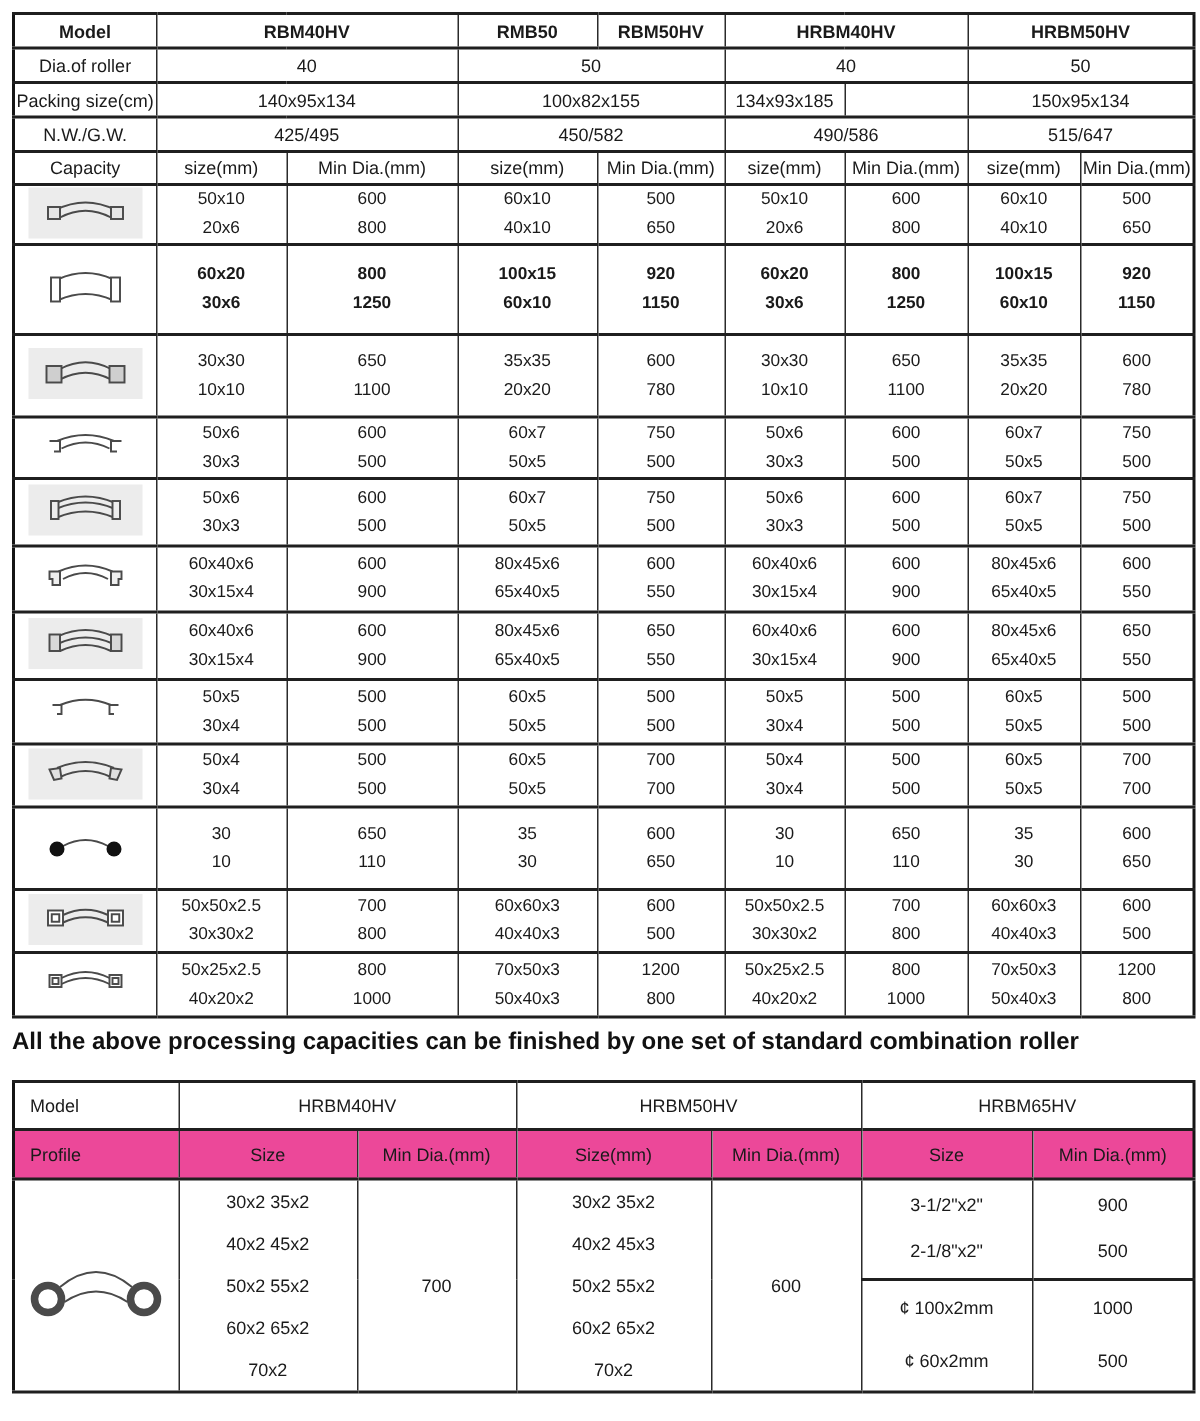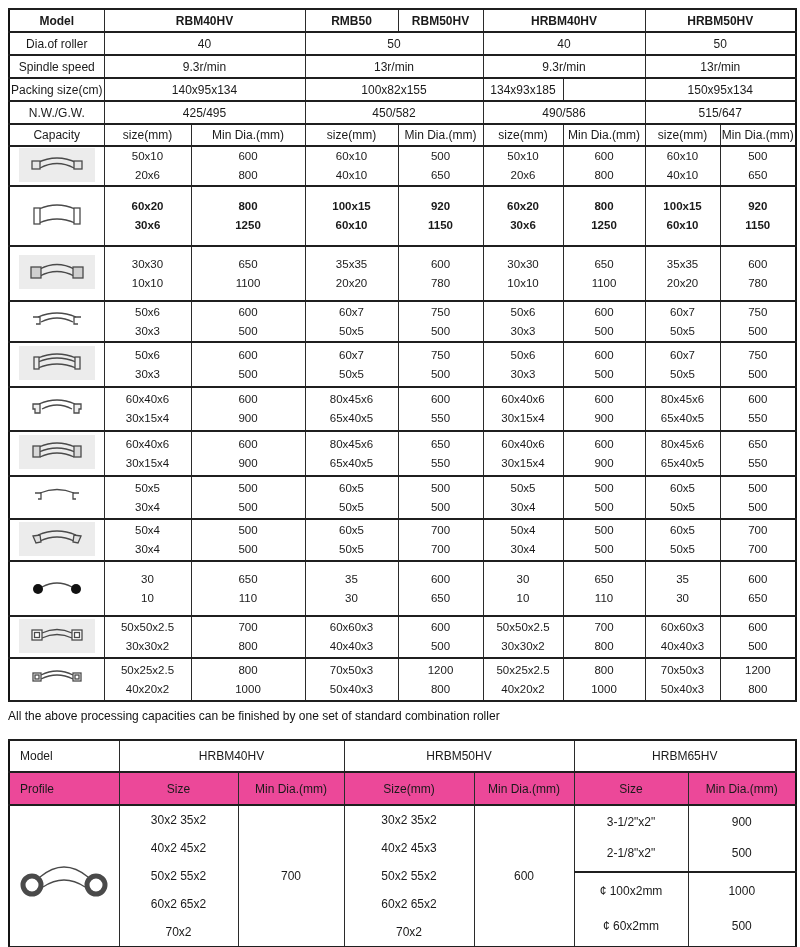--- a/index.html
+++ b/index.html
@@ -9,21 +9,21 @@
   .main-table td{border-left:1px solid #2b2b2b;border-right:1px solid #2b2b2b;border-top:2px solid #1f1f1f;border-bottom:2px solid #1f1f1f;
     text-align:center;vertical-align:middle;font-size:12px;padding:0;overflow:hidden;}
   .spec-row td{height:21px;}
   .bold td{font-weight:bold;}
   .cap-header-row td{height:20px;}
   .two-line span{display:block;line-height:19px;font-size:11.5px;}
   .icon-cell{background:#ffffff;}
   .icon-wrap{display:inline-block;padding:2px 6px;}
   .icon-wrap svg{display:block;}
   .shaded{background:#ececec;}
-  .note{margin:7px 0 0 8px;font-size:12px;color:#111;}
+  .note{margin:7px 0 0 8px;font-size:16px;color:#111;font-weight:bold;}
   .bottom-table{margin:16px 0 0 8px;width:787px;border:2px solid #141414;}
   .bottom-table td{border-left:1px solid #2b2b2b;border-right:1px solid #2b2b2b;border-top:2px solid #1f1f1f;border-bottom:2px solid #1f1f1f;
     text-align:center;vertical-align:middle;font-size:12px;padding:0;overflow:hidden;}
   .gray td{background:#ec4899;}
   .left{text-align:left !important;padding-left:10px !important;}
   .multi5 span{display:block;line-height:28px;}
   .lh31 span{display:block;line-height:31px;}
   .lh35 span{display:block;line-height:35px;}
 </style>
 </head>
@@ -51,27 +51,20 @@
         <td colspan="2">HRBM50HV</td>
       </tr>
       <tr class="spec-row">
         <td>Dia.of roller</td>
         <td colspan="2">40</td>
         <td colspan="2">50</td>
         <td colspan="2">40</td>
         <td colspan="2">50</td>
       </tr>
       <tr class="spec-row">
-        <td>Spindle speed</td>
-        <td colspan="2">9.3r/min</td>
-        <td colspan="2">13r/min</td>
-        <td colspan="2">9.3r/min</td>
-        <td colspan="2">13r/min</td>
-      </tr>
-      <tr class="spec-row">
         <td>Packing size(cm)</td>
         <td colspan="2">140x95x134</td>
         <td colspan="2">100x82x155</td>
         <td colspan="1">134x93x185</td>
         <td colspan="1"></td>
         <td colspan="2">150x95x134</td>
       </tr>
       <tr class="spec-row">
         <td>N.W./G.W.</td>
         <td colspan="2">425/495</td>

